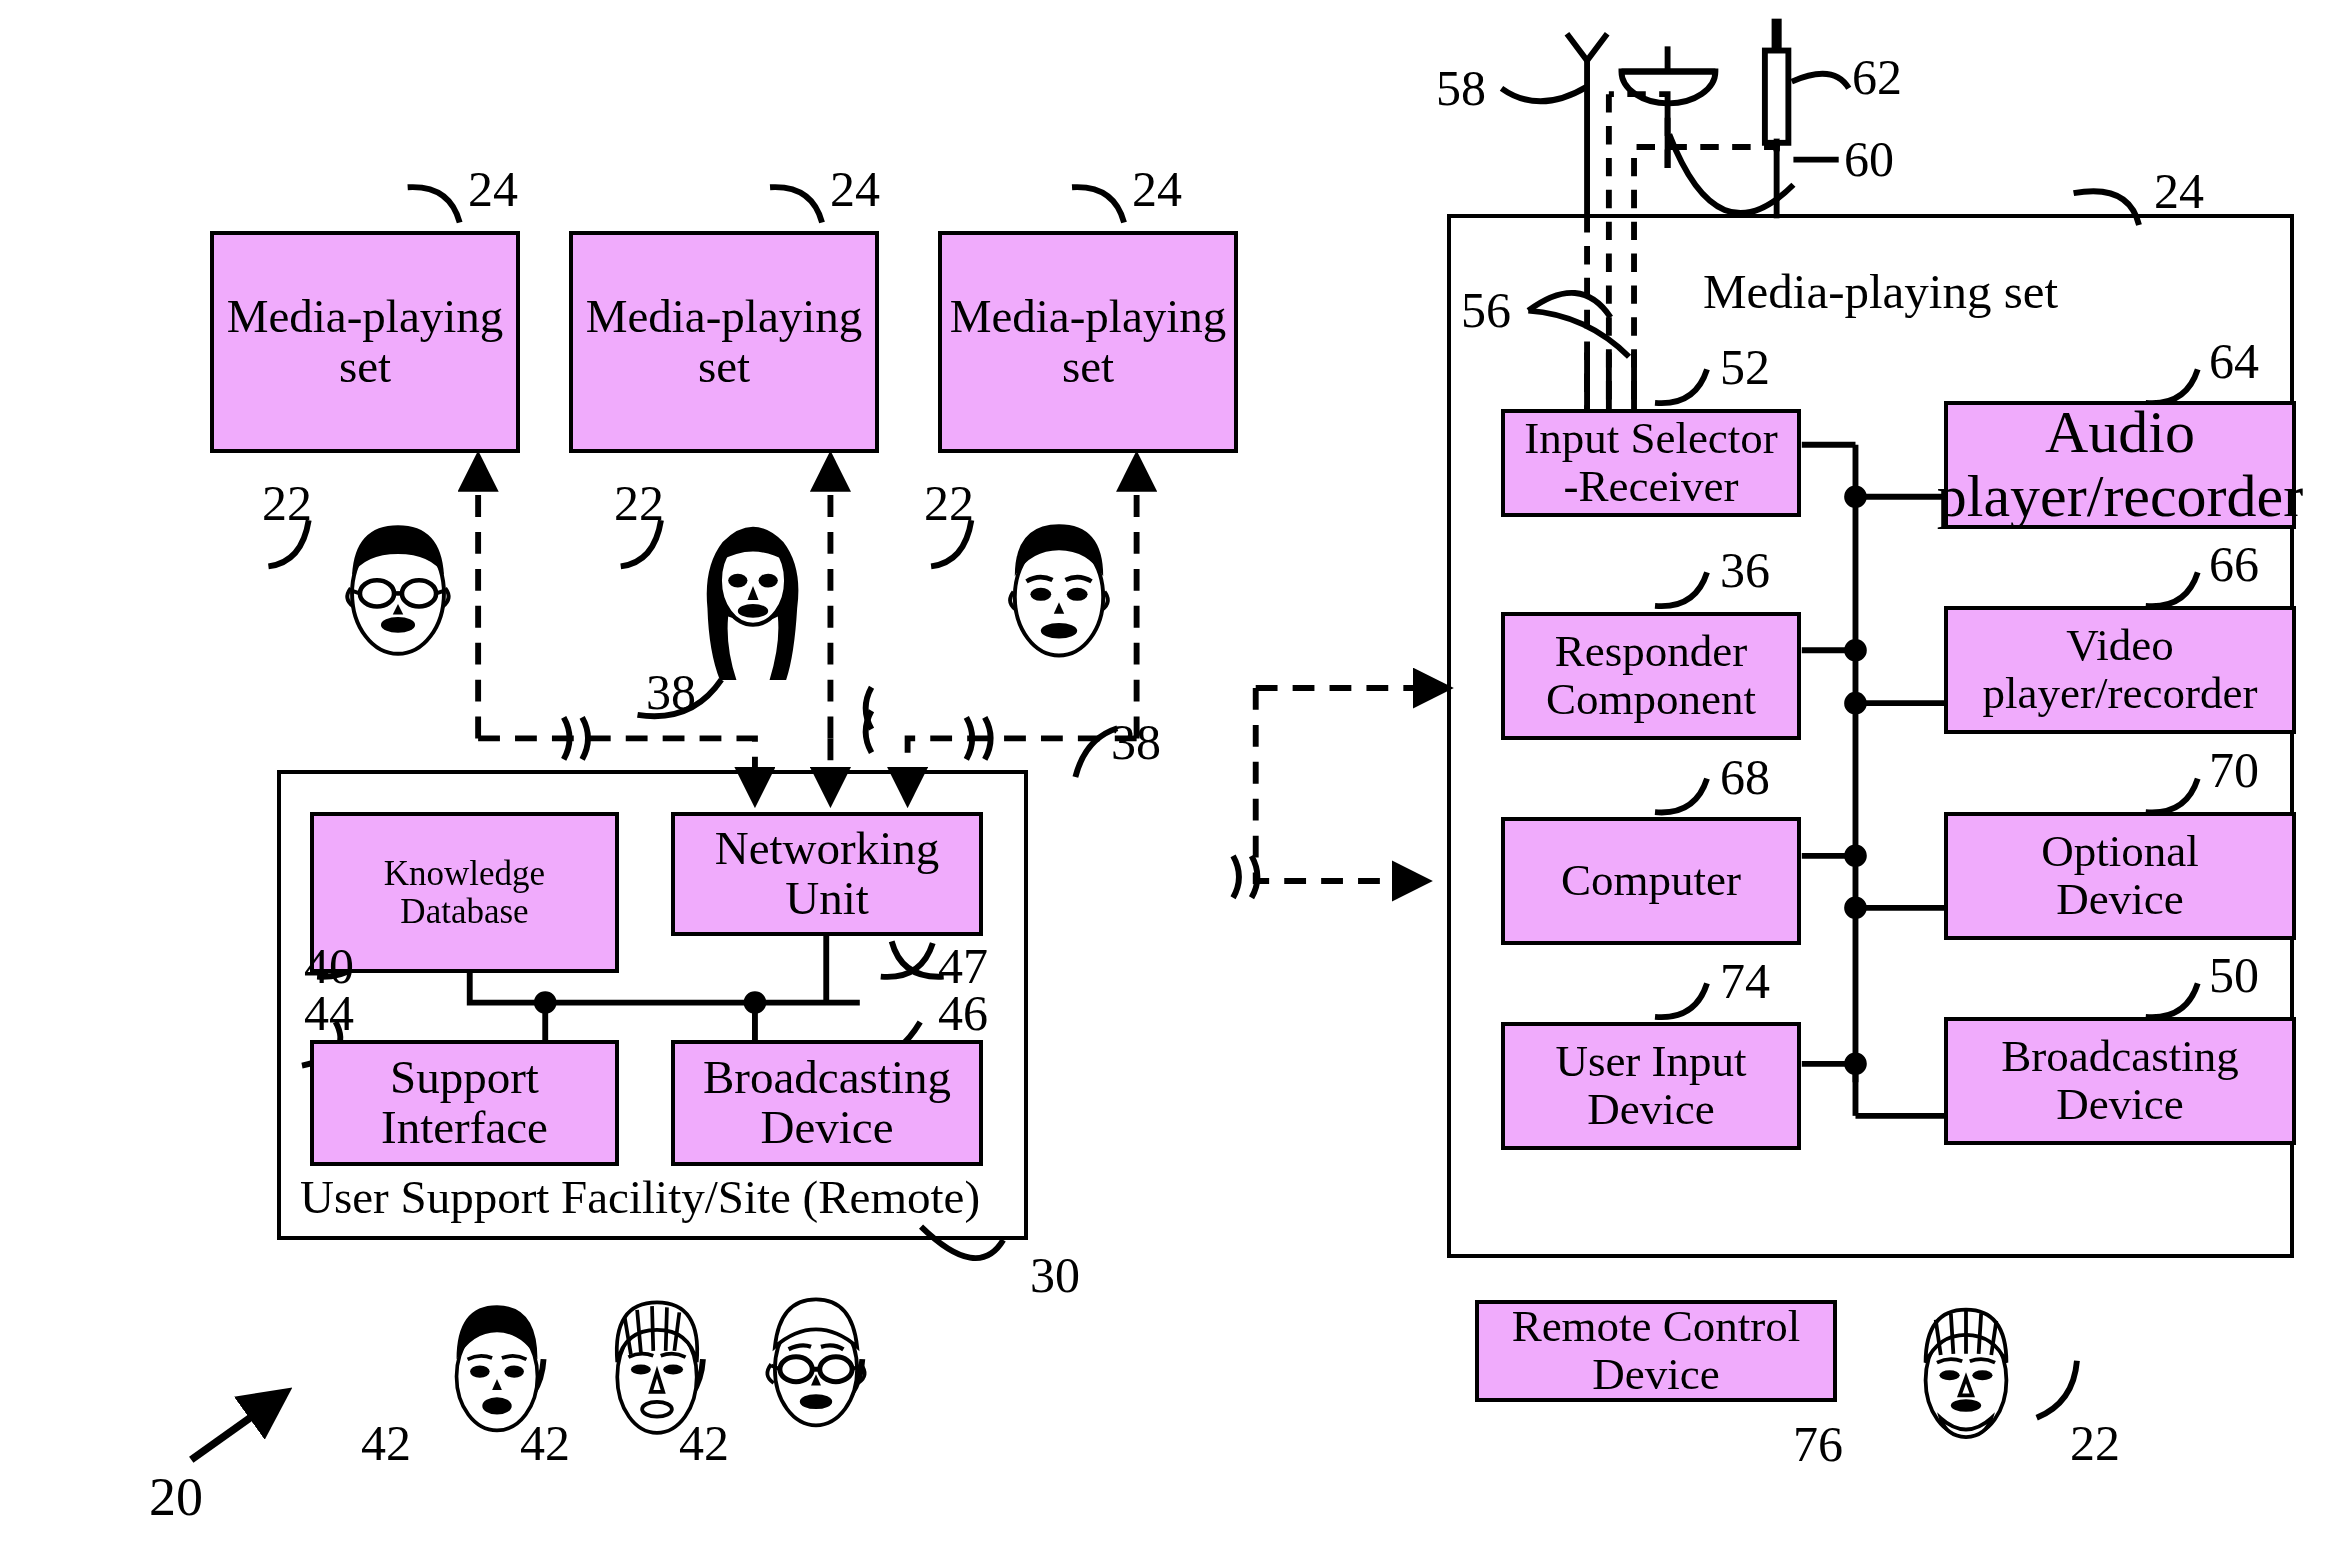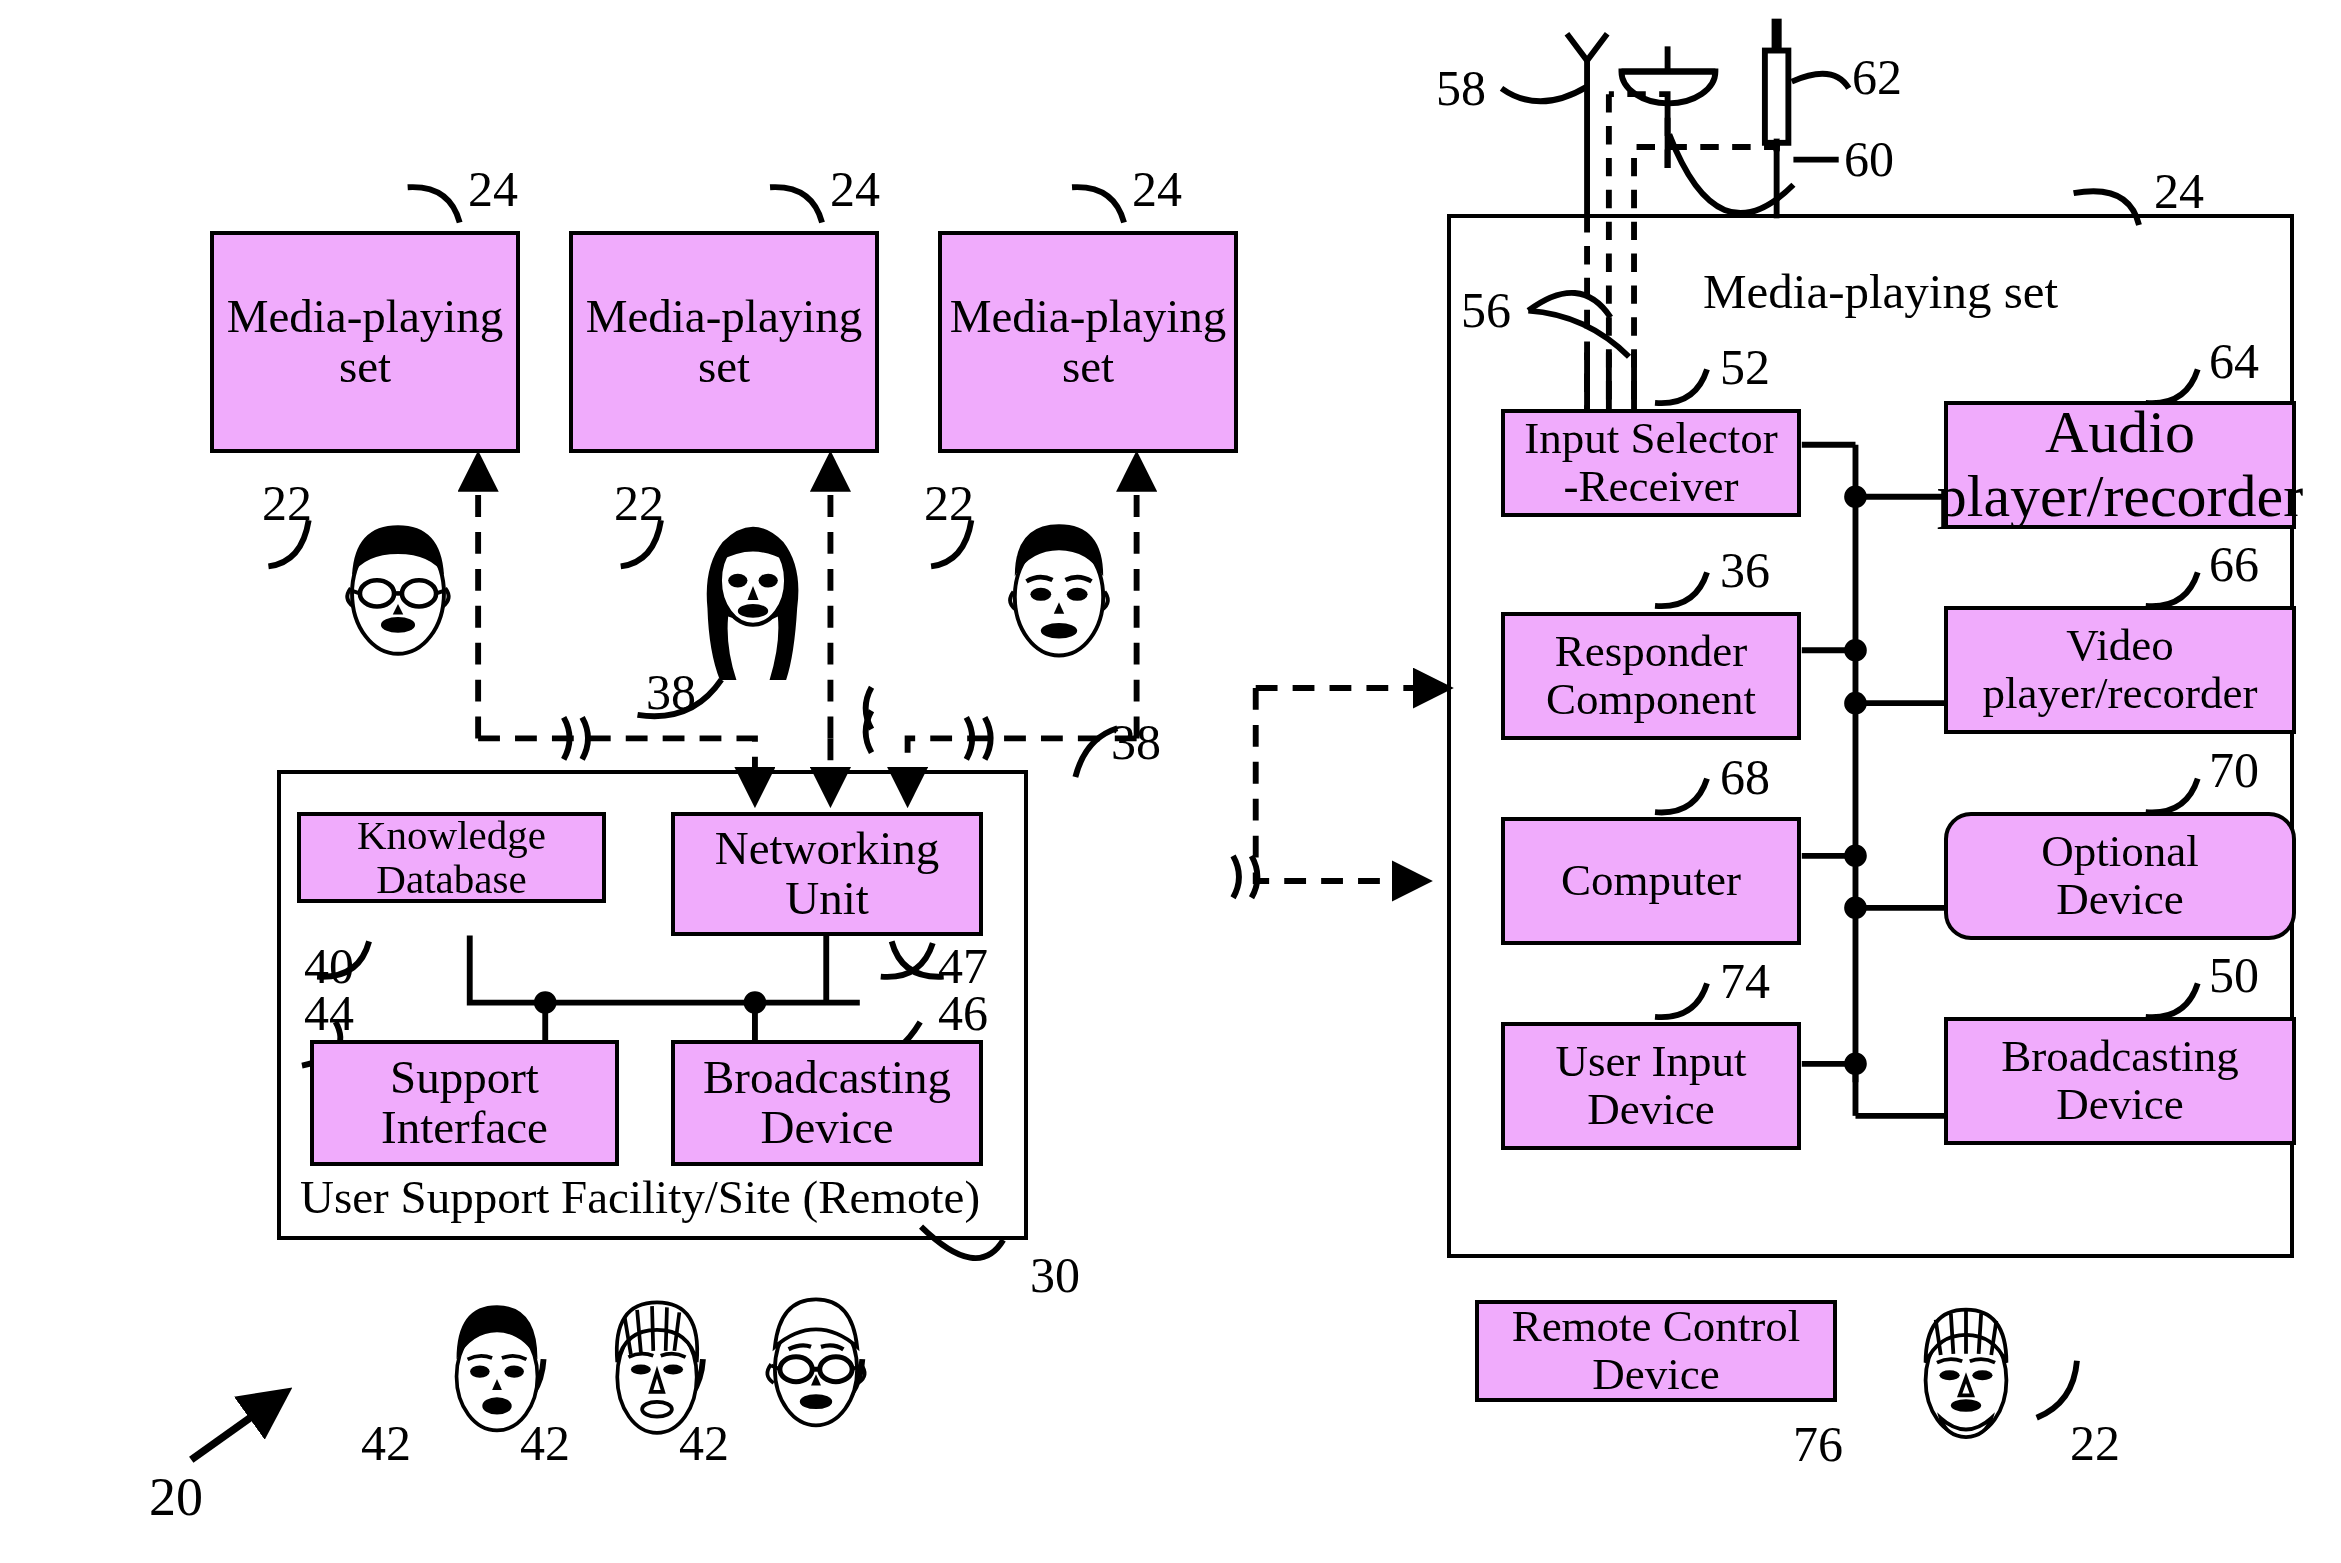--- a/index.html
+++ b/index.html
@@ -301,21 +301,21 @@
 
   <span class="ref" style="left:262px; top:478px;">22</span>
   <span class="ref" style="left:614px; top:478px;">22</span>
   <span class="ref" style="left:924px; top:478px;">22</span>
 
   <span class="ref" style="left:646px; top:667px;">38</span>
   <span class="ref" style="left:1111px; top:717px;">38</span>
 
   <div class="outer-box" style="left:277px; top:770px; width:751px; height:470px;"></div>
 
-  <div class="box" style="left:297px; top:812px; width:309px; height:91px; font-size:41px;">
+  <div class="box" style="left:310px; top:812px; width:309px; height:161px; font-size:35px;">
     <span class="box-label">Knowledge
 Database</span>
   </div>
   <div class="box" style="left:671px; top:812px; width:312px; height:124px; font-size:47px;">
     <span class="box-label">Networking
 Unit</span>
   </div>
   <div class="box" style="left:310px; top:1040px; width:309px; height:126px; font-size:47px;">
     <span class="box-label">Support
 Interface</span>
@@ -393,21 +393,21 @@
     <span class="box-label">Responder
 Component</span>
   </div>
   <div class="box" style="left:1944px; top:606px; width:352px; height:128px; font-size:45px;">
     <span class="box-label">Video
 player/recorder</span>
   </div>
   <div class="box" style="left:1501px; top:817px; width:300px; height:128px; font-size:45px;">
     <span class="box-label">Computer</span>
   </div>
-  <div class="box" style="left:1944px; top:812px; width:352px; height:128px; font-size:45px;border-radius:27px;">
+  <div class="box" style="left:1944px; top:812px; width:352px; height:128px; font-size:45px;">
     <span class="box-label">Optional
 Device</span>
   </div>
   <div class="box" style="left:1501px; top:1022px; width:300px; height:128px; font-size:45px;">
     <span class="box-label">User Input
 Device</span>
   </div>
   <div class="box" style="left:1944px; top:1017px; width:352px; height:128px; font-size:45px;">
     <span class="box-label">Broadcasting
 Device</span>

